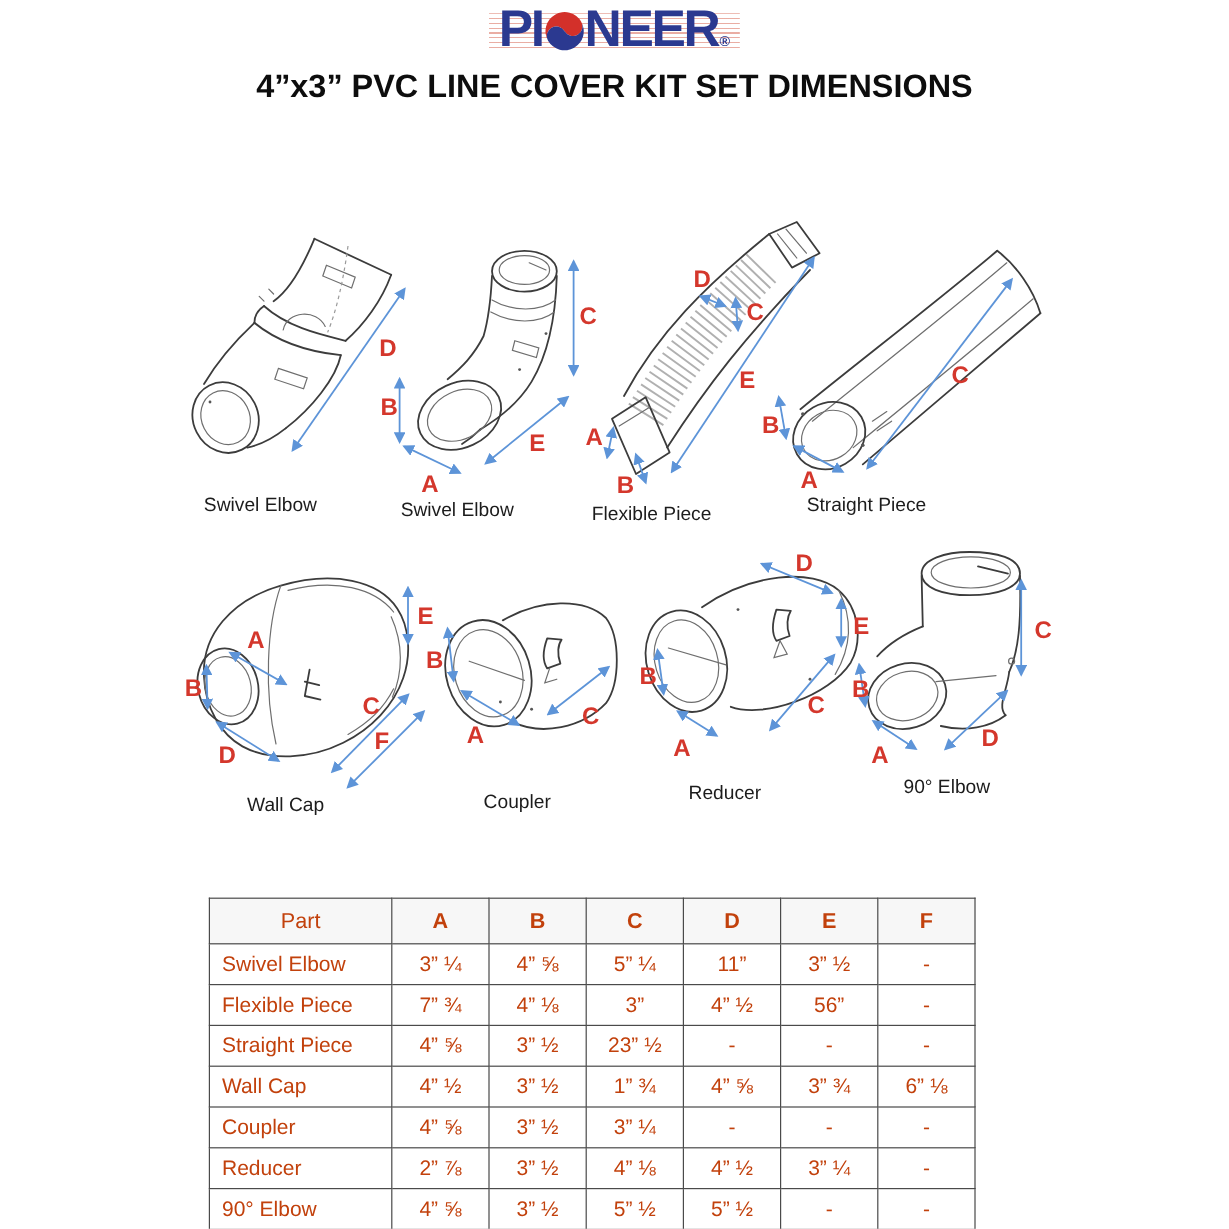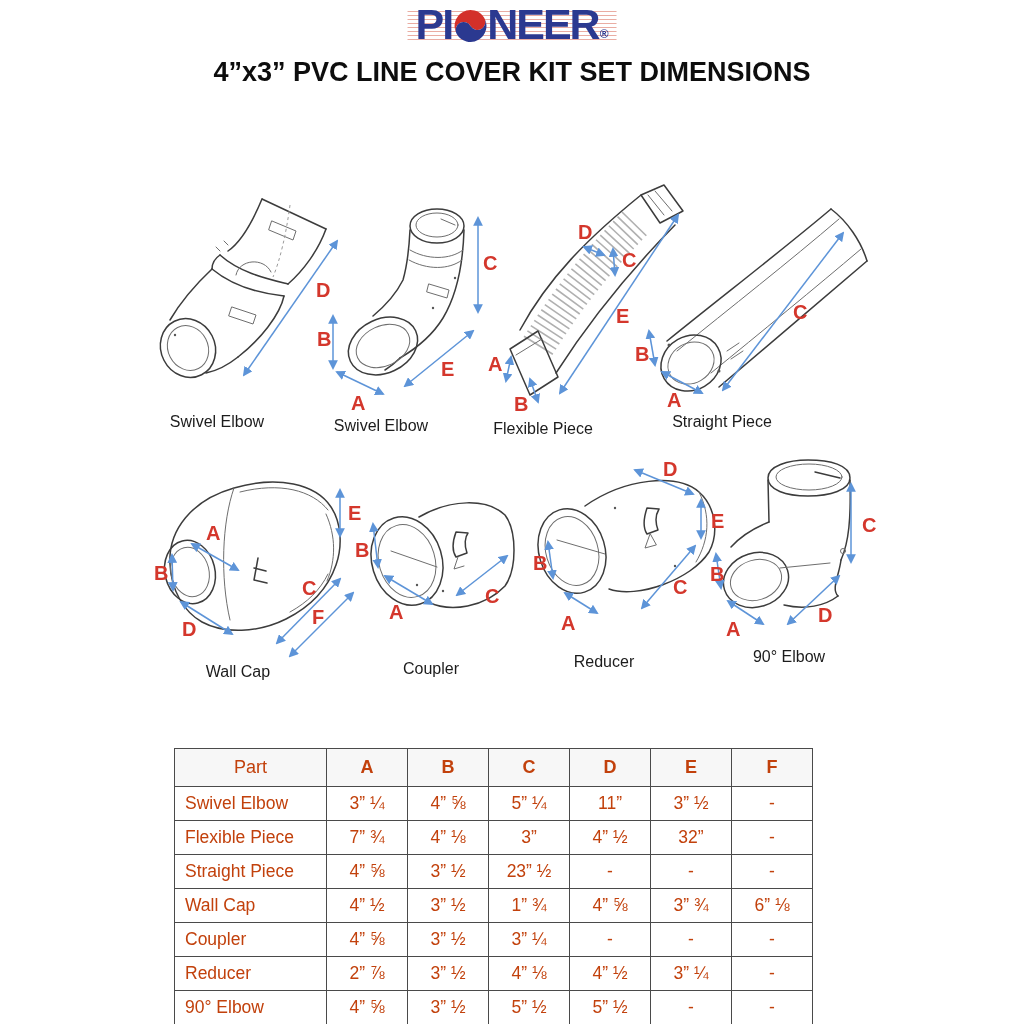--- a/index.html
+++ b/index.html
@@ -306,21 +306,21 @@
       <td>11”</td>
       <td>3” ½</td>
       <td>-</td>
     </tr>
     <tr>
       <td class="part">Flexible Piece</td>
       <td>7” ¾</td>
       <td>4” ⅛</td>
       <td>3”</td>
       <td>4” ½</td>
-      <td>32”</td>
+      <td>56”</td>
       <td>-</td>
     </tr>
     <tr>
       <td class="part">Straight Piece</td>
       <td>4” ⅝</td>
       <td>3” ½</td>
       <td>23” ½</td>
       <td>-</td>
       <td>-</td>
       <td>-</td>

